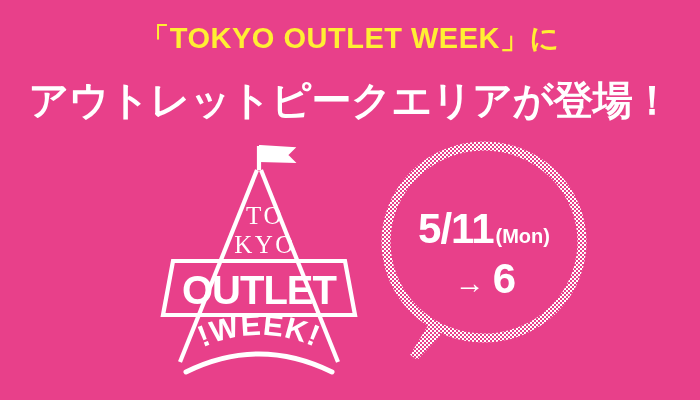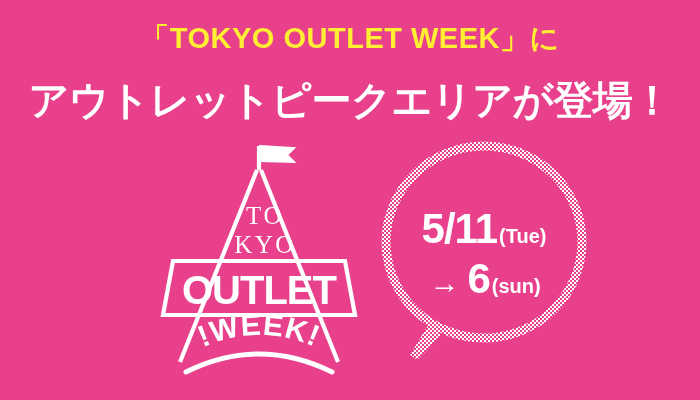--- a/index.html
+++ b/index.html
@@ -152,22 +152,21 @@
 
       <ellipse cx="110" cy="104" rx="98" ry="96" fill="none" stroke="url(#checker)" stroke-width="9"></ellipse>
 
       <path d="M60 186 L40 219 L64 194" fill="none" stroke="url(#checker)" stroke-width="9" stroke-linejoin="miter"></path>
     </svg>
   </div>
 
   <div class="bubble-text">
     <div class="date-row row1">
       <span class="date-big">5/11</span>
-      <span class="date-small">(Tue)</span>
+      <span class="date-small">(Mon)</span>
     </div>
     <div class="date-row row2">
       <span class="date-arrow">→</span>
       <span class="date-big">6</span>
-      <span class="date-small">(sun)</span>
     </div>
   </div>
 
 </div>
 
 </body></html>

